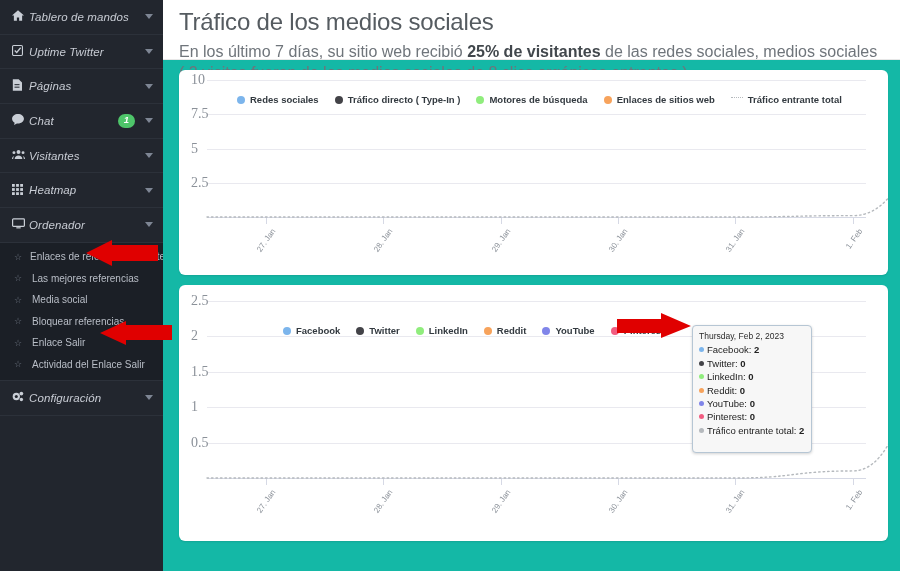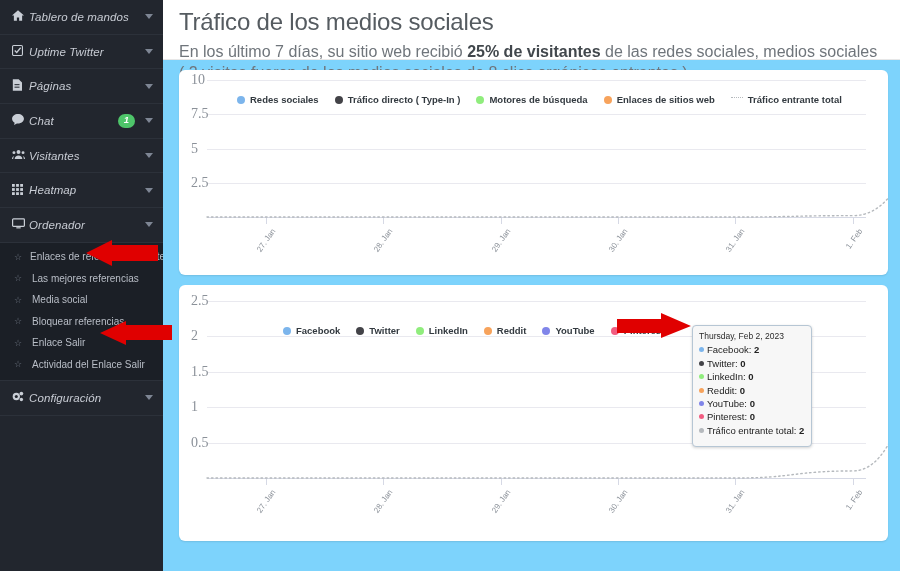--- a/index.html
+++ b/index.html
@@ -61,21 +61,21 @@
     color: #b9bec7;
     font-size: 10px;
     cursor: pointer;
     white-space: nowrap;
   }
   .sub-item .star { color: #6d7481; font-size: 9px; margin-right: 8px; width: 10px; }
 
   
   #main {
     flex: 1 1 auto; height: 571px;
-    background: #7dd3fc;
+    background: #14b8a6;
     overflow: hidden;
     position: relative;
   }
   #header {
     background: #ffffff;
     padding: 8px 18px 10px 16px;
     height: 60px;
     border-bottom: 1px solid #e7e7e7;
   }
   #page-title {
@@ -151,21 +151,21 @@
     position: relative; top: -2px;
   }
   .dotline { position: absolute; left: 0; top: 0; }
 
   
   #tooltip {
     position: absolute;
     background: #f7f7f7;
     border: 1px solid #b6c6d4;
     border-radius: 4px;
-    padding: 4px 7px 9px 6px;
+    padding: 4px 7px 15px 6px;
     font-size: 9px;
     color: #222;
     box-shadow: 0 1px 3px rgba(0,0,0,.18);
     line-height: 1.42;
     z-index: 40;
     white-space: nowrap;
   }
   #tooltip .tt-date { font-size: 8.5px; color: #2b2b2b; margin-bottom: 1px; }
   #tooltip .tt-row { font-size: 9.5px; }
   #tooltip .tt-row .sq {

